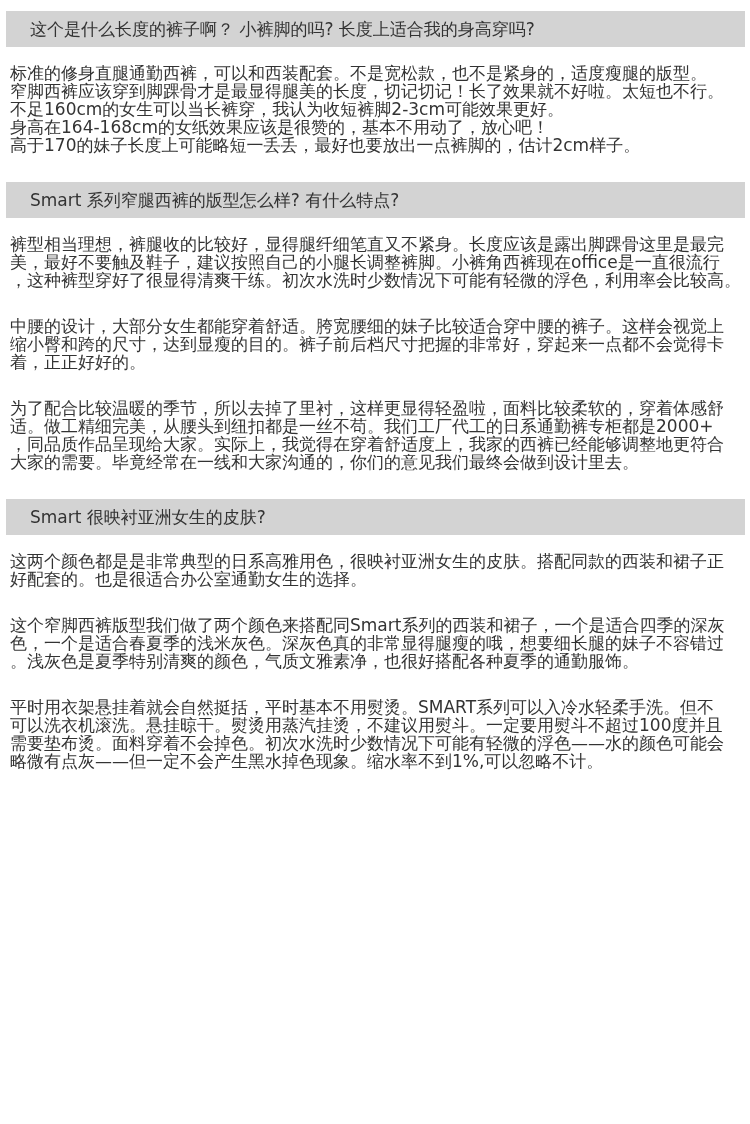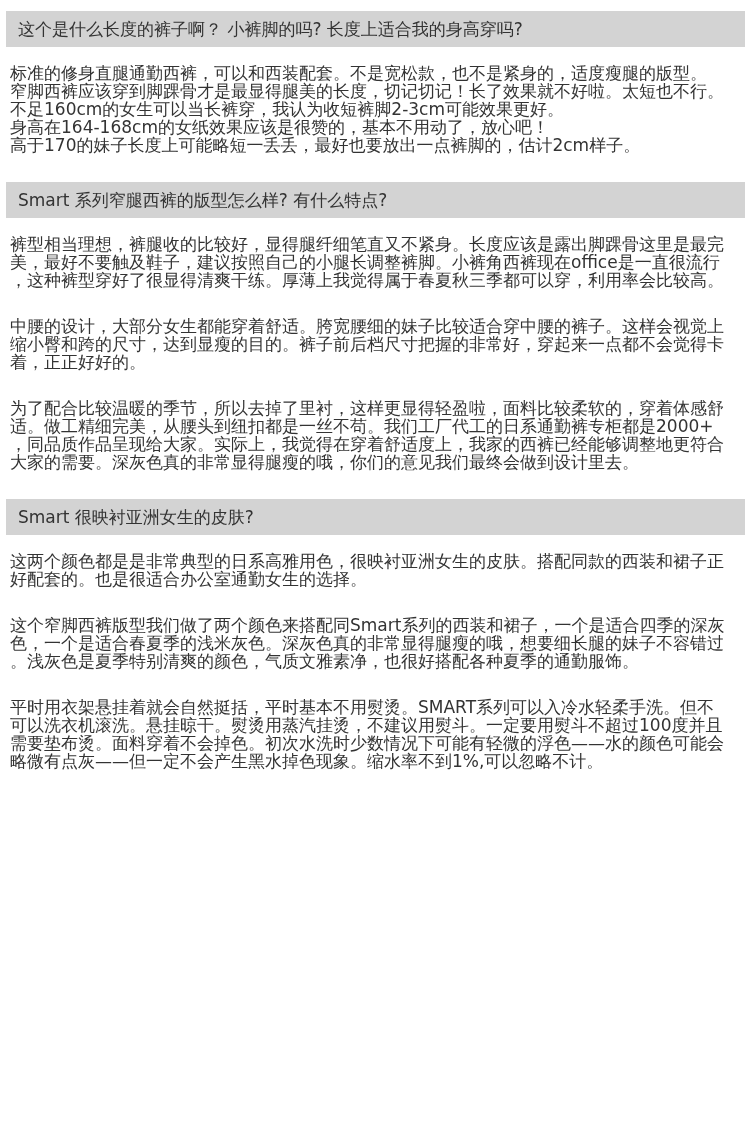--- a/index.html
+++ b/index.html
@@ -13,21 +13,21 @@
     color: #333333;
   }
   .page {
     width: 750px;
     height: 1124px;
     padding-top: 11px;
     box-sizing: border-box;
   }
   .qbar {
     margin: 28px 5px 17px 6px;
-    padding-left: 12px;
+    padding-left: 24px;
     height: 36px;
     background: #d3d3d3;
     display: flex;
     align-items: center;
     font-size: 17px;
     color: #333333;
   }
   .qa-section:first-child .qbar {
     margin-top: 0;
   }
@@ -52,28 +52,28 @@
 窄脚西裤应该穿到脚踝骨才是最显得腿美的长度，切记切记！长了效果就不好啦。太短也不行。
 不足160cm的女生可以当长裤穿，我认为收短裤脚2-3cm可能效果更好。
 身高在164-168cm的女纸效果应该是很赞的，基本不用动了，放心吧！
 高于170的妹子长度上可能略短一丢丢，最好也要放出一点裤脚的，估计2cm样子。</p>
   </section>
 
   <section class="qa-section">
     <div class="qbar">Smart 系列窄腿西裤的版型怎么样? 有什么特点?</div>
     <p class="para">裤型相当理想，裤腿收的比较好，显得腿纤细笔直又不紧身。长度应该是露出脚踝骨这里是最完
 美，最好不要触及鞋子，建议按照自己的小腿长调整裤脚。小裤角西裤现在office是一直很流行
-，这种裤型穿好了很显得清爽干练。厚薄上我觉得属于春夏秋三季都可以穿，利用率会比较高。</p>
+，这种裤型穿好了很显得清爽干练。初次水洗时少数情况下可能有轻微的浮色，利用率会比较高。</p>
     <p class="para">中腰的设计，大部分女生都能穿着舒适。胯宽腰细的妹子比较适合穿中腰的裤子。这样会视觉上
 缩小臀和跨的尺寸，达到显瘦的目的。裤子前后档尺寸把握的非常好，穿起来一点都不会觉得卡
 着，正正好好的。</p>
     <p class="para">为了配合比较温暖的季节，所以去掉了里衬，这样更显得轻盈啦，面料比较柔软的，穿着体感舒
 适。做工精细完美，从腰头到纽扣都是一丝不苟。我们工厂代工的日系通勤裤专柜都是2000+
 ，同品质作品呈现给大家。实际上，我觉得在穿着舒适度上，我家的西裤已经能够调整地更符合
-大家的需要。深灰色真的非常显得腿瘦的哦，你们的意见我们最终会做到设计里去。</p>
+大家的需要。毕竟经常在一线和大家沟通的，你们的意见我们最终会做到设计里去。</p>
   </section>
 
   <section class="qa-section">
     <div class="qbar">Smart 很映衬亚洲女生的皮肤?</div>
     <p class="para">这两个颜色都是是非常典型的日系高雅用色，很映衬亚洲女生的皮肤。搭配同款的西装和裙子正
 好配套的。也是很适合办公室通勤女生的选择。</p>
     <p class="para">这个窄脚西裤版型我们做了两个颜色来搭配同Smart系列的西装和裙子，一个是适合四季的深灰
 色，一个是适合春夏季的浅米灰色。深灰色真的非常显得腿瘦的哦，想要细长腿的妹子不容错过
 。浅灰色是夏季特别清爽的颜色，气质文雅素净，也很好搭配各种夏季的通勤服饰。</p>
   </section>

